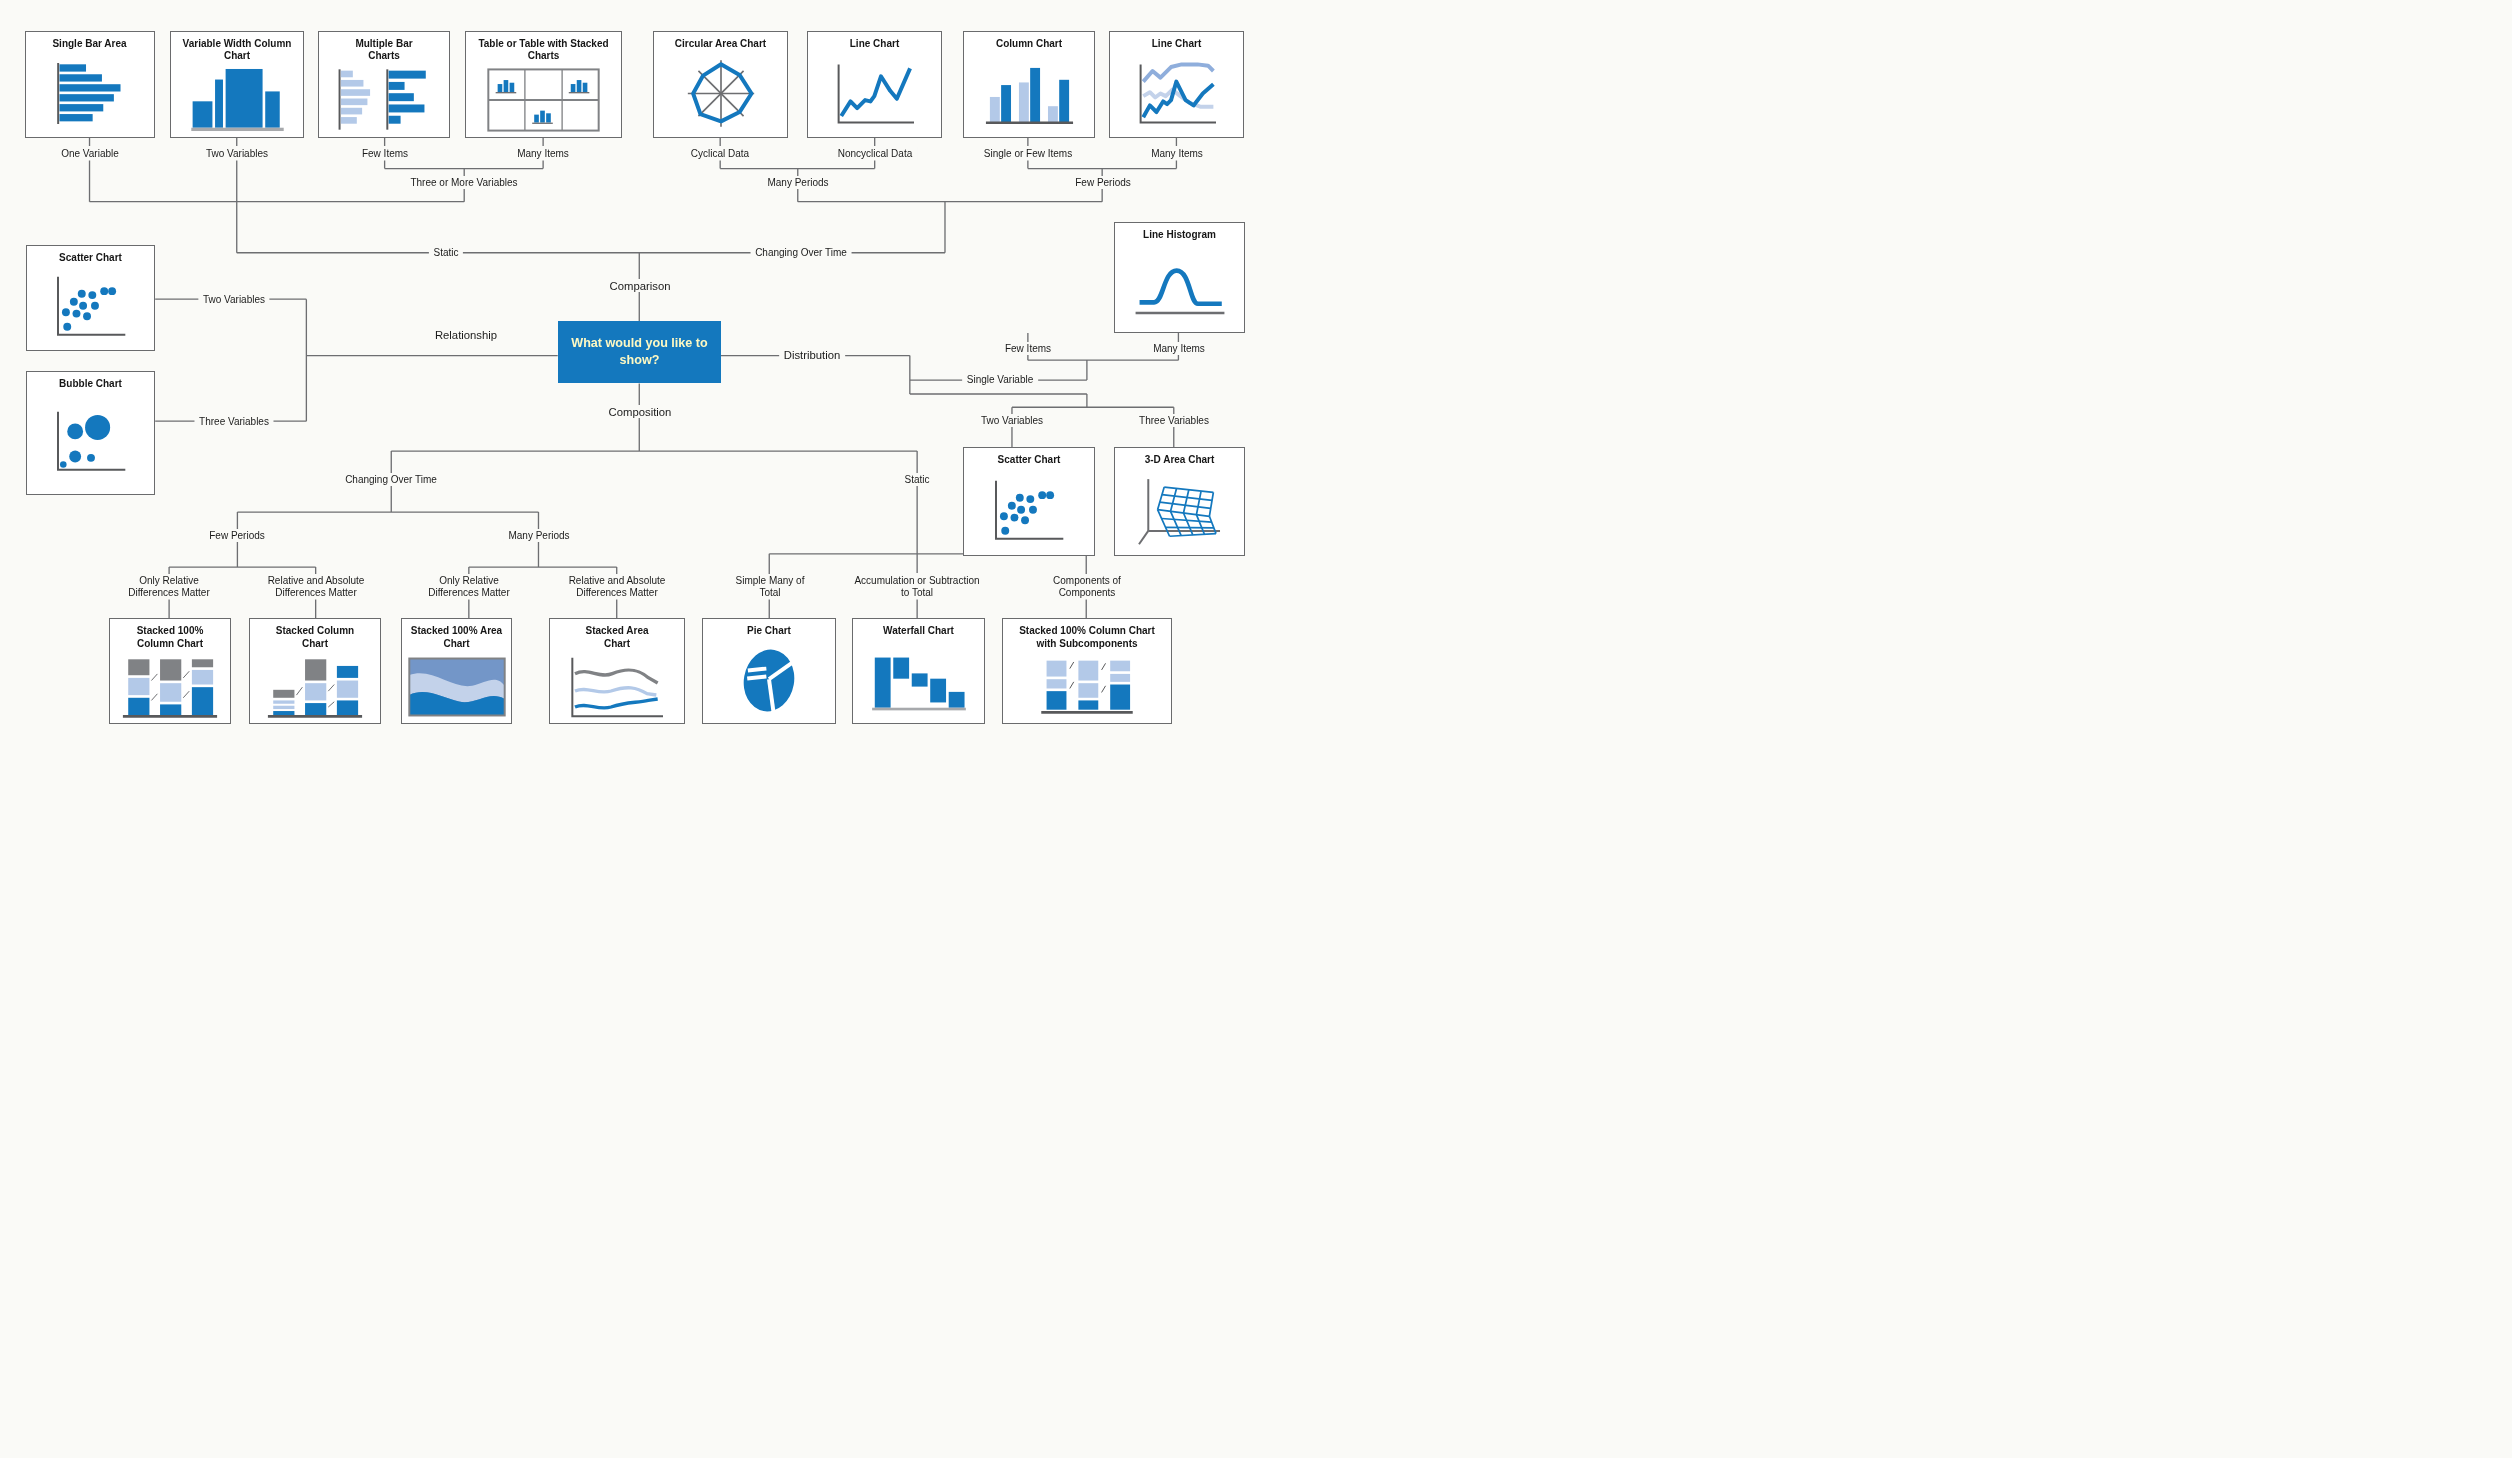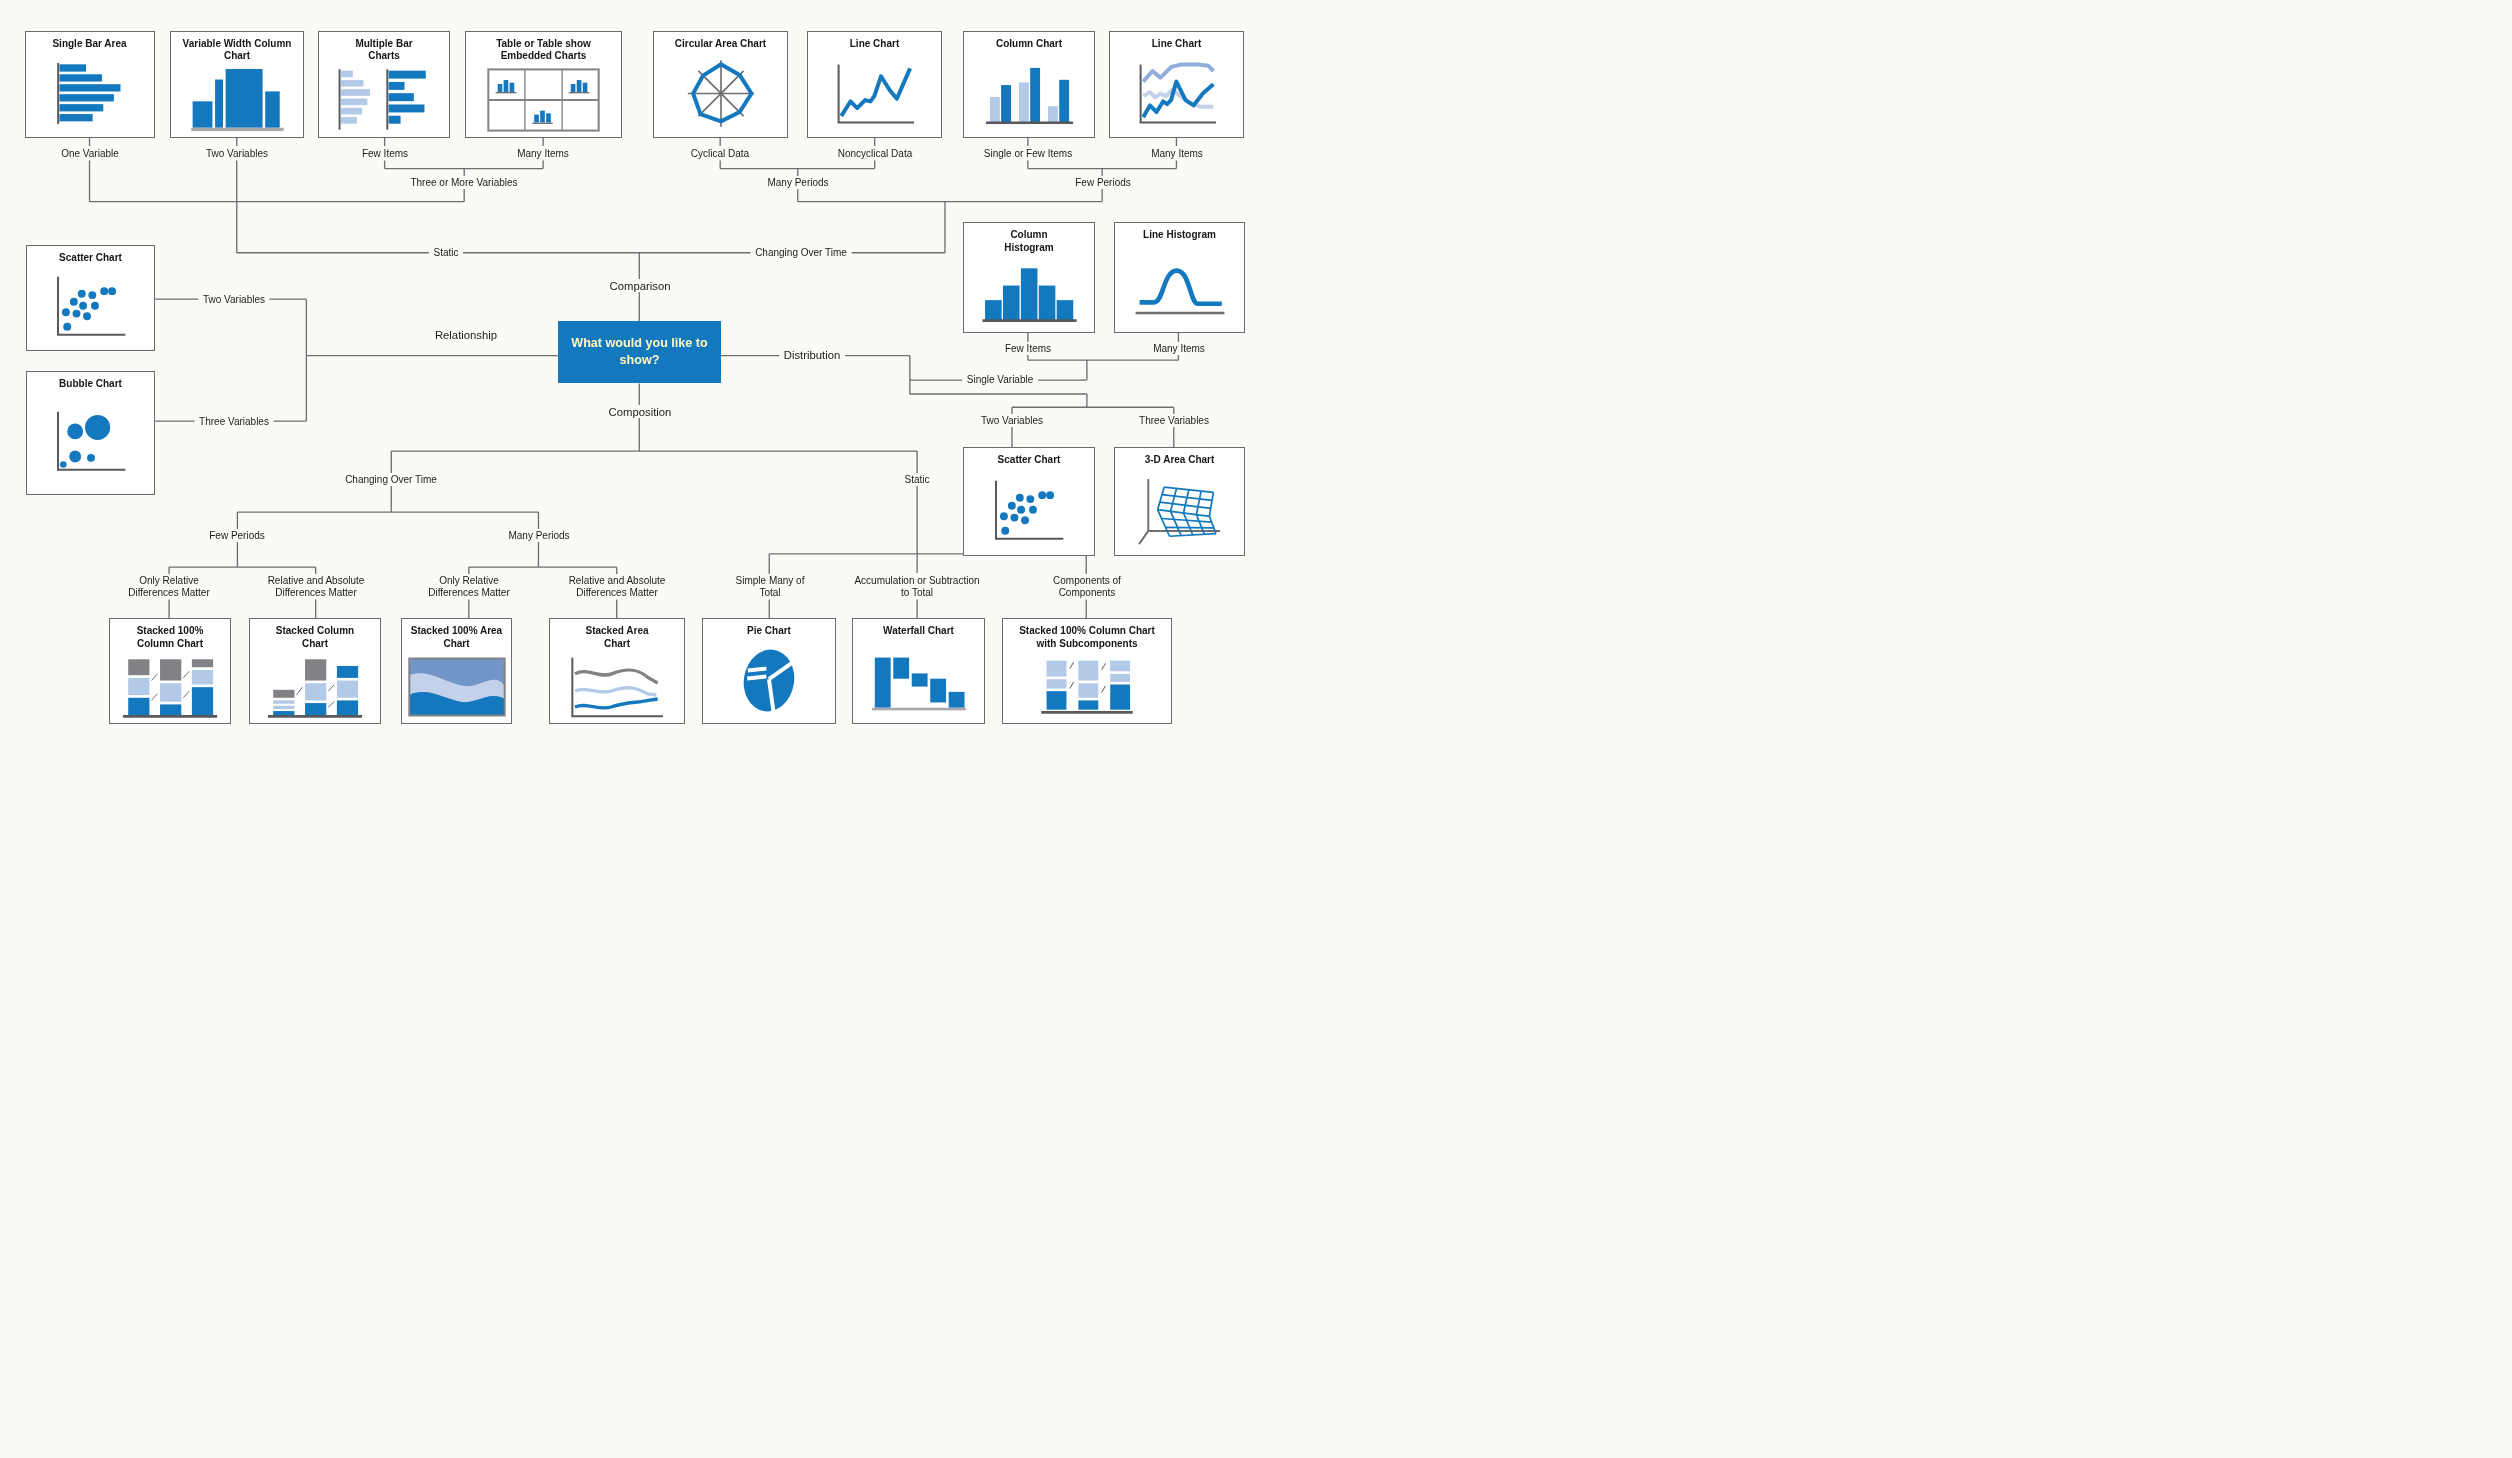--- a/index.html
+++ b/index.html
@@ -92,21 +92,21 @@
         <rect x="82" y="4" width="56" height="12"></rect>
           <rect x="82" y="21" width="24" height="12"></rect>
         <rect x="82" y="38" width="38" height="12"></rect>
           <rect x="82" y="55" width="54" height="12"></rect>
         <rect x="82" y="72" width="18" height="12"></rect>
       </g>
     </svg>
   </div>
 
   <div class="chart-box" style="left:465px;top:30.5px;width:157px;height:107px">
-    <div class="box-title" style="max-width:146px">Table or Table show Embedded Charts</div>
+    <div class="box-title" style="max-width:146px">Table or Table with Stacked Charts</div>
     <svg class="box-icon" width="113" height="64" viewBox="0 0 170 96">
       <rect x="2" y="2" width="166" height="92" fill="none" stroke="#808285" stroke-width="3"></rect>
       <line x1="57" y1="2" x2="57" y2="94" stroke="#808285" stroke-width="2"></line>
       <line x1="113" y1="2" x2="113" y2="94" stroke="#808285" stroke-width="2"></line>
       <line x1="2" y1="48" x2="168" y2="48" stroke="#808285" stroke-width="3"></line>
       <g fill="#1478BE">
         <rect x="16" y="24" width="7" height="12"></rect>
           <rect x="25" y="18" width="7" height="18"></rect>
           <rect x="34" y="22" width="7" height="14"></rect>
         <rect x="126" y="24" width="7" height="12"></rect>
@@ -224,33 +224,20 @@
         <circle cx="36" cy="72" r="9"></circle>
           <circle cx="60" cy="74" r="6"></circle>
         <circle cx="18" cy="84" r="5"></circle>
       </g>
     </svg>
   </div>
 
   <div class="edge-label" style="left:234px;top:293px">Two Variables</div>
   <div class="edge-label" style="left:234px;top:415px">Three Variables</div>
 
-  <div class="chart-box" style="left:963px;top:222px;width:132px;height:111px">
-    <div class="box-title" style="max-width:73px">Column Histogram</div>
-    <svg class="box-icon" width="97" height="61" viewBox="0 0 146 92">
-      <g fill="#1478BE">
-        <rect x="6" y="56" width="25" height="30"></rect>
-          <rect x="33" y="34" width="25" height="52"></rect>
-        <rect x="60" y="8" width="25" height="78"></rect>
-          <rect x="87" y="34" width="25" height="52"></rect>
-        <rect x="114" y="56" width="25" height="30"></rect>
-      </g>
-      <line x1="2" y1="87" x2="144" y2="87" stroke="#58595B" stroke-width="4"></line>
-    </svg>
-  </div>
 
   <div class="chart-box" style="left:1114px;top:222px;width:131px;height:111px">
     <div class="box-title">Line Histogram</div>
     <svg class="box-icon" width="100" height="61" viewBox="0 0 150 92">
       <path d="M14,70 L36,70 C50,70 50,22 70,22 C90,22 90,72 102,72 L138,72" fill="none" stroke="#1478BE" stroke-width="7"></path>
       <line x1="8" y1="86" x2="142" y2="86" stroke="#6D6E71" stroke-width="4"></line>
     </svg>
   </div>
 
   <div class="edge-label" style="left:1028px;top:342px">Few Items</div>

